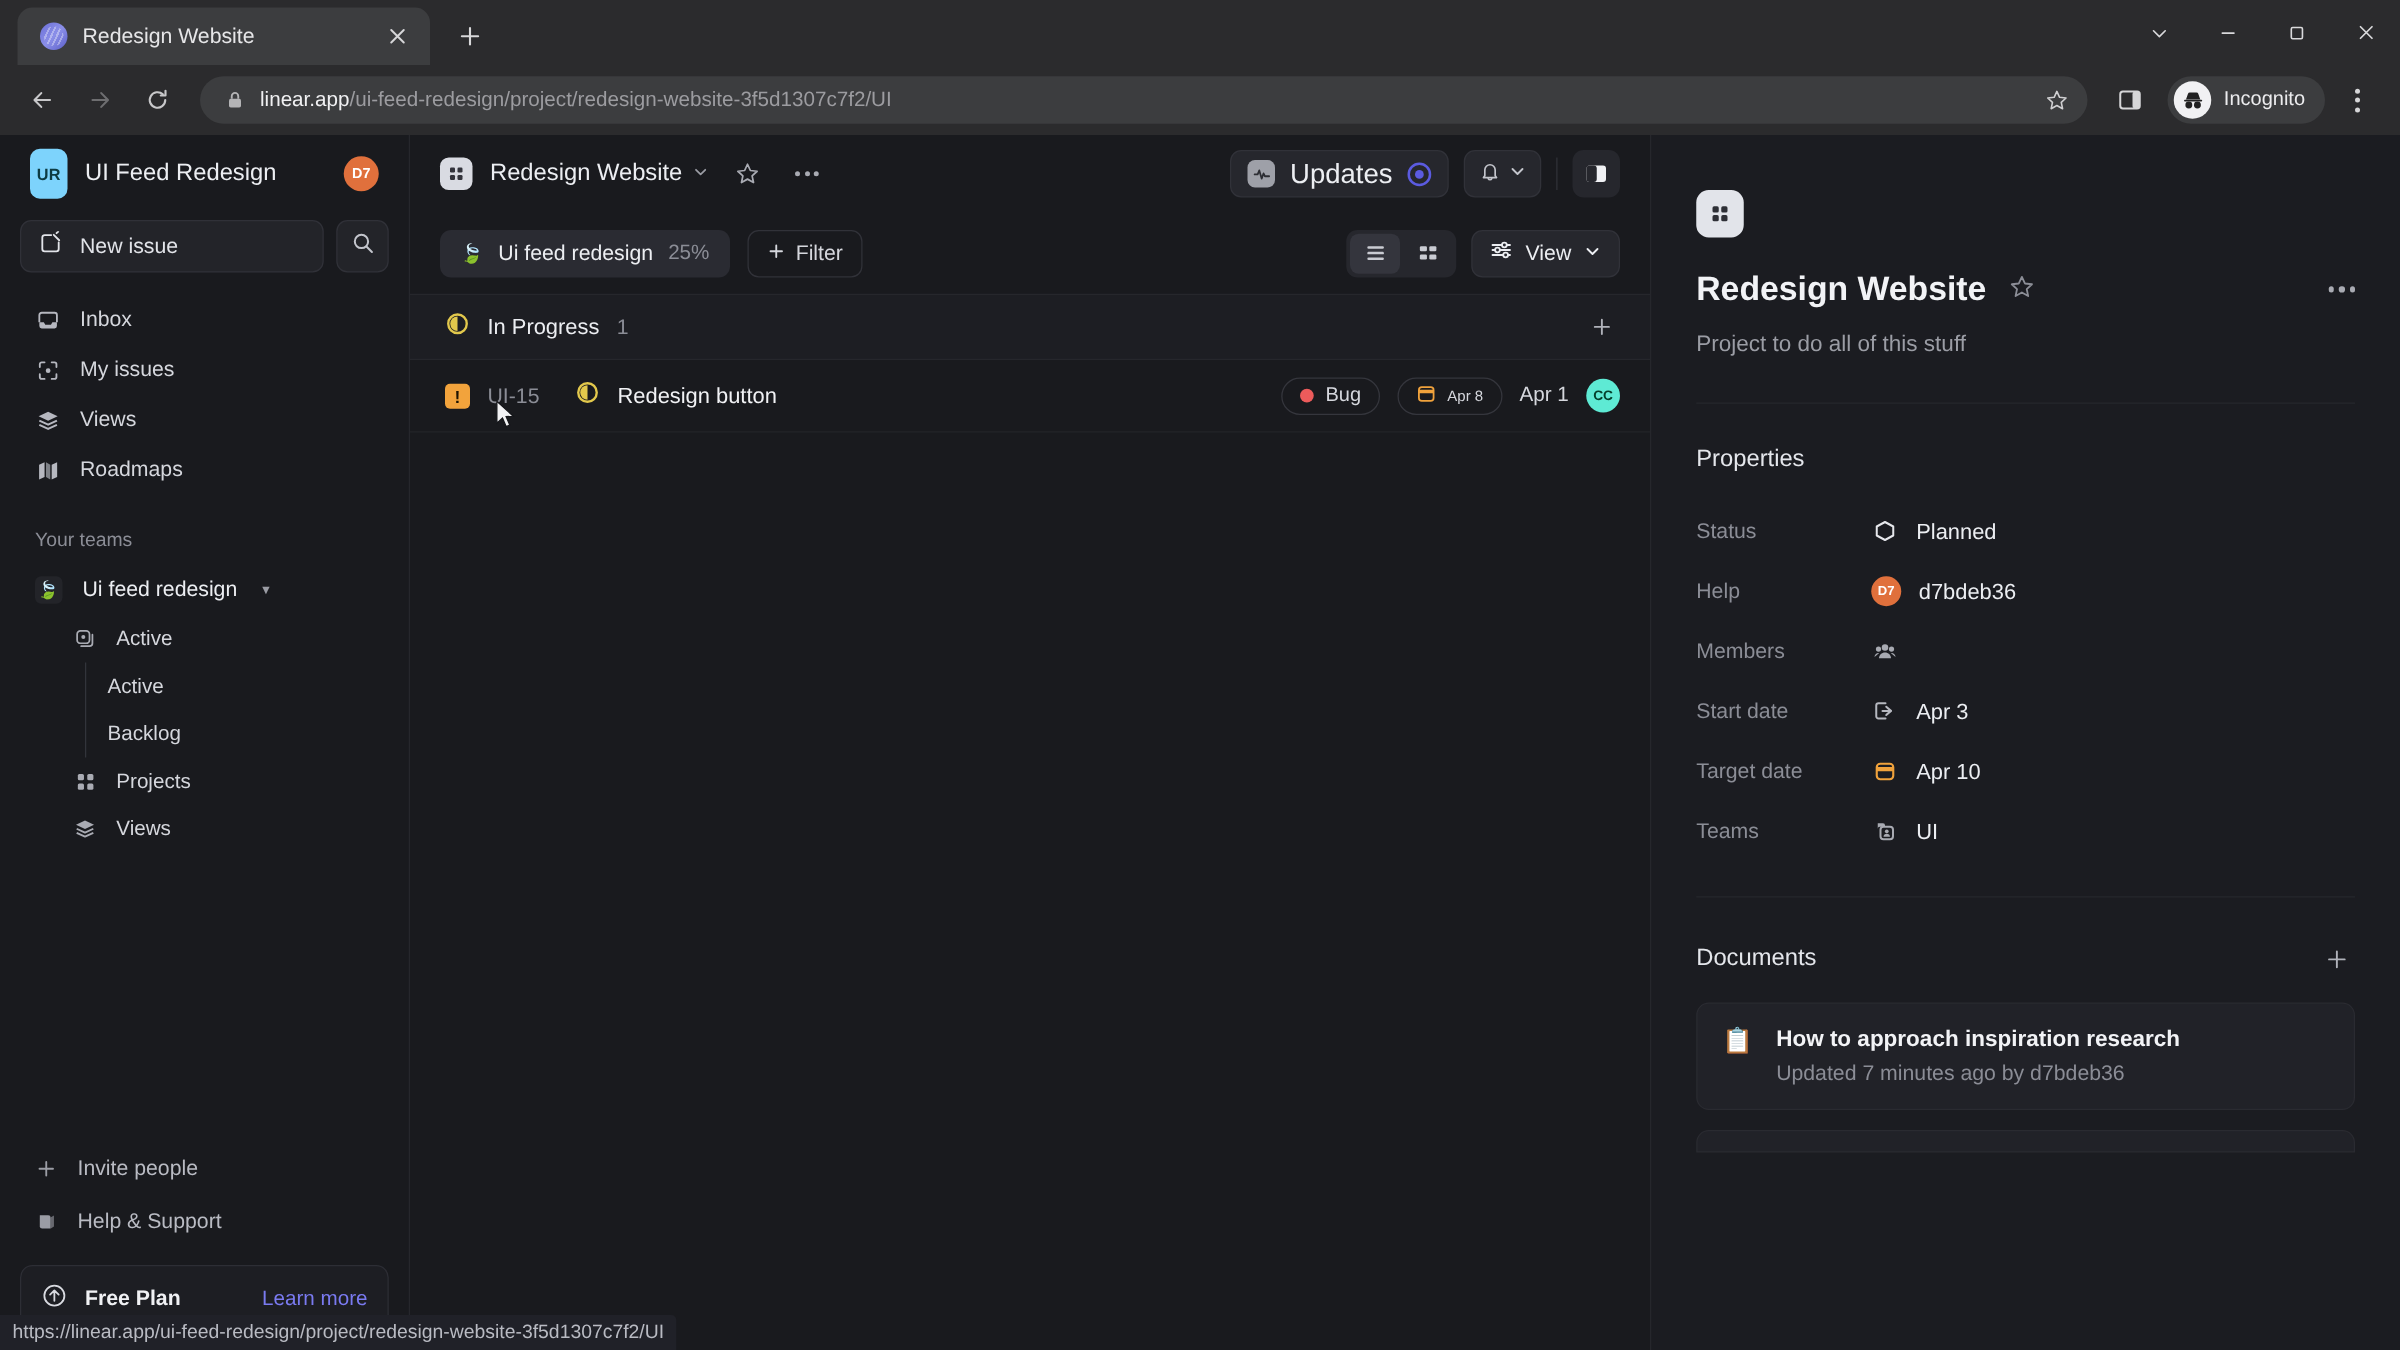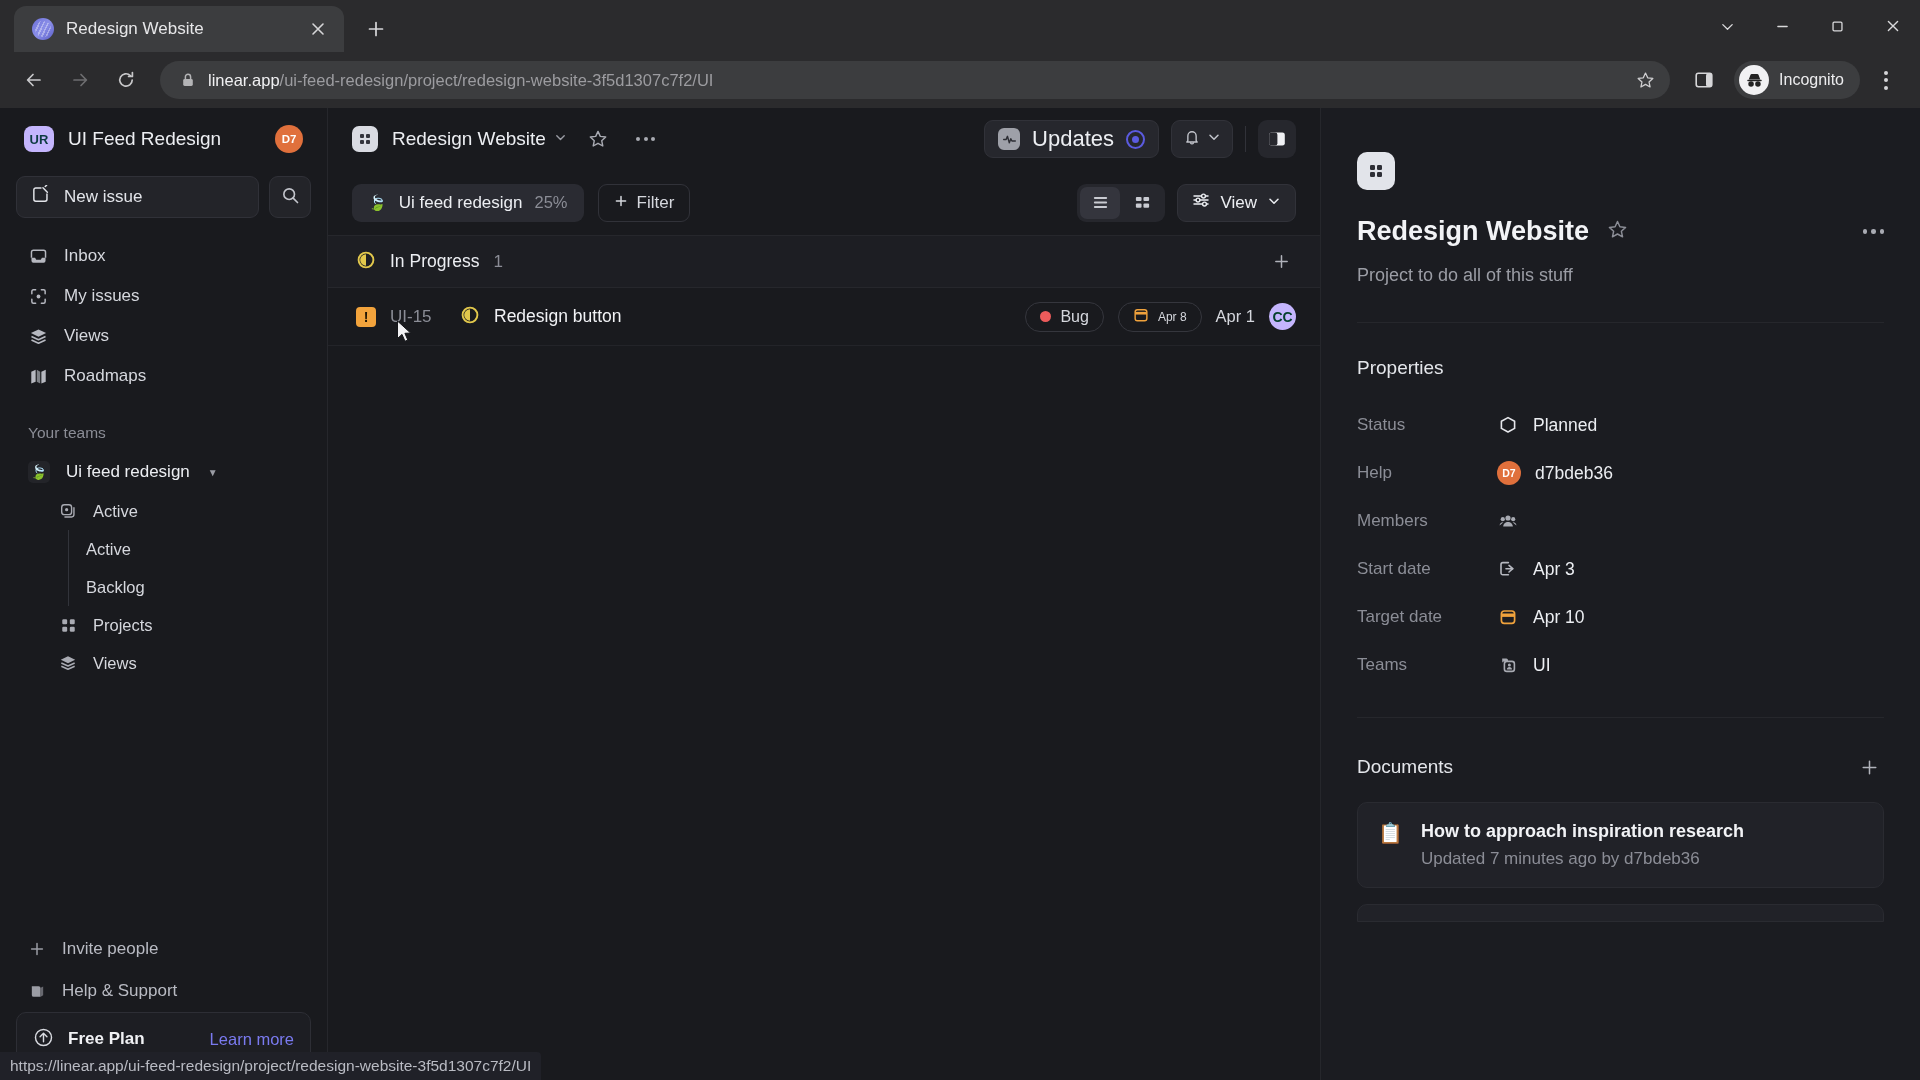--- a/index.html
+++ b/index.html
@@ -107,22 +107,22 @@
   .sidebar {
     width: 328px; flex: none; background: #191a1e;
     border-right: 1px solid #26272c; display: flex; flex-direction: column;
     padding: 0 16px;
   }
   .ws-header {
     height: 62px; display: flex; align-items: center; gap: 14px;
     padding: 0 8px;
   }
   .ws-logo {
-    width: 30px; height: 26px; border-radius: 8px; flex: none;
-    background: #c4b5fd; color: #0d3b42; font-size: 13px; font-weight: 700;
+    width: 30px; height: 40px; border-radius: 8px; flex: none;
+    background: #7dd3fc; color: #0d3b42; font-size: 13px; font-weight: 700;
     display: flex; align-items: center; justify-content: center; letter-spacing: .2px;
   }
   .ws-name { font-size: 19px; color: #eceef2; font-weight: 500; flex:1; white-space: nowrap; }
   .ws-avatar {
     width: 28px; height: 28px; border-radius: 50%; background: #e0703c;
     color: #fff; font-size: 11.5px; font-weight: 700; flex: none;
     display: flex; align-items: center; justify-content: center;
   }
 
   .newrow { display: flex; gap: 10px; margin: 6px 0 18px; }
@@ -176,21 +176,21 @@
   }
 
   .sidebar-footer { margin-top: auto; padding-bottom: 14px; }
   .foot-item {
     height: 42px; display: flex; align-items: center; gap: 16px;
     padding: 0 12px; border-radius: 7px; color: #b9bbc3; font-size: 17px;
   }
   .foot-item .ico { width: 18px; height: 18px; flex:none; color:#9b9da5;
     display:flex; align-items:center; justify-content:center; }
   .plan-card {
-    margin-top: 0; height: 54px; border: 1px solid #2d2e35; border-radius: 10px;
+    margin-top: 14px; height: 54px; border: 1px solid #2d2e35; border-radius: 10px;
     display: flex; align-items: center; gap: 14px; padding: 0 16px; background: #1d1e23;
   }
   .plan-name { font-size: 17px; color: #f0f1f4; font-weight: 600; flex: 1; }
   .plan-link { font-size: 16.5px; color: #7a7af0; }
 
   
   .center { flex: 1; display: flex; flex-direction: column; min-width: 0; background:#191a1e; }
   .center-header {
     height: 62px; display: flex; align-items: center; padding: 0 24px; gap: 14px;
   }
@@ -285,22 +285,22 @@
     font-size: 16px; color: #d5d7dd;
   }
   .dot-red { width: 11px; height: 11px; border-radius: 50%; background: #ec5b5b; display:block; }
   .date-chip {
     height: 30px; border: 1px solid #35363d; border-radius: 15px;
     display: flex; align-items: center; gap: 9px; padding: 0 14px;
     font-size: 12px; color: #d5d7dd;
   }
   .date-plain { font-size: 16.5px; color: #d5d7dd; }
   .row-avatar {
-    width: 27px; height: 27px; border-radius: 50%; background: #c4b5fd;
-    color: #05402c; font-size: 14px; font-weight: 700; flex: none;
+    width: 27px; height: 27px; border-radius: 50%; background: #5eead4;
+    color: #05402c; font-size: 11px; font-weight: 700; flex: none;
     display: flex; align-items: center; justify-content: center;
   }
 
   
   .right-panel {
     width: 600px; flex: none; background: #1b1c21;
     border-left: 1px solid #26272c; display: flex; flex-direction: column;
     overflow: hidden;
   }
   .rp-top { padding: 44px 36px 0; }

